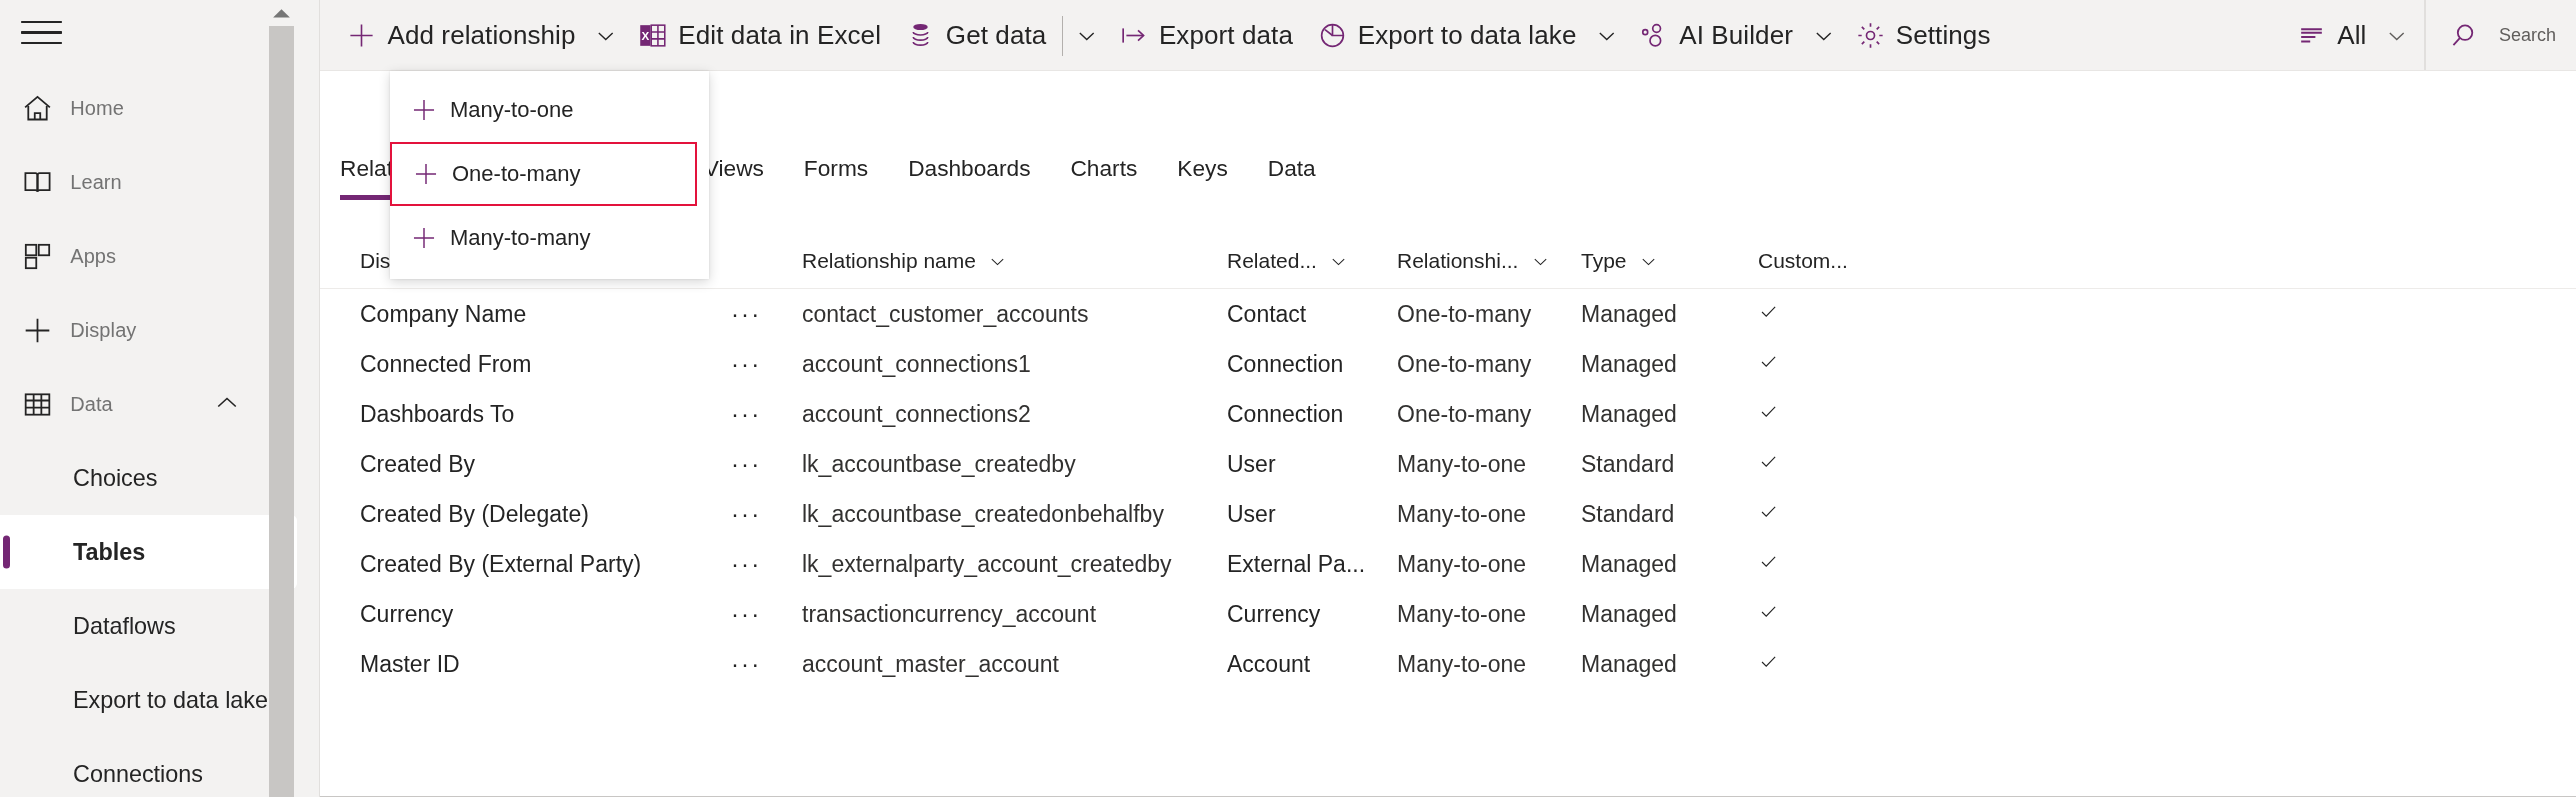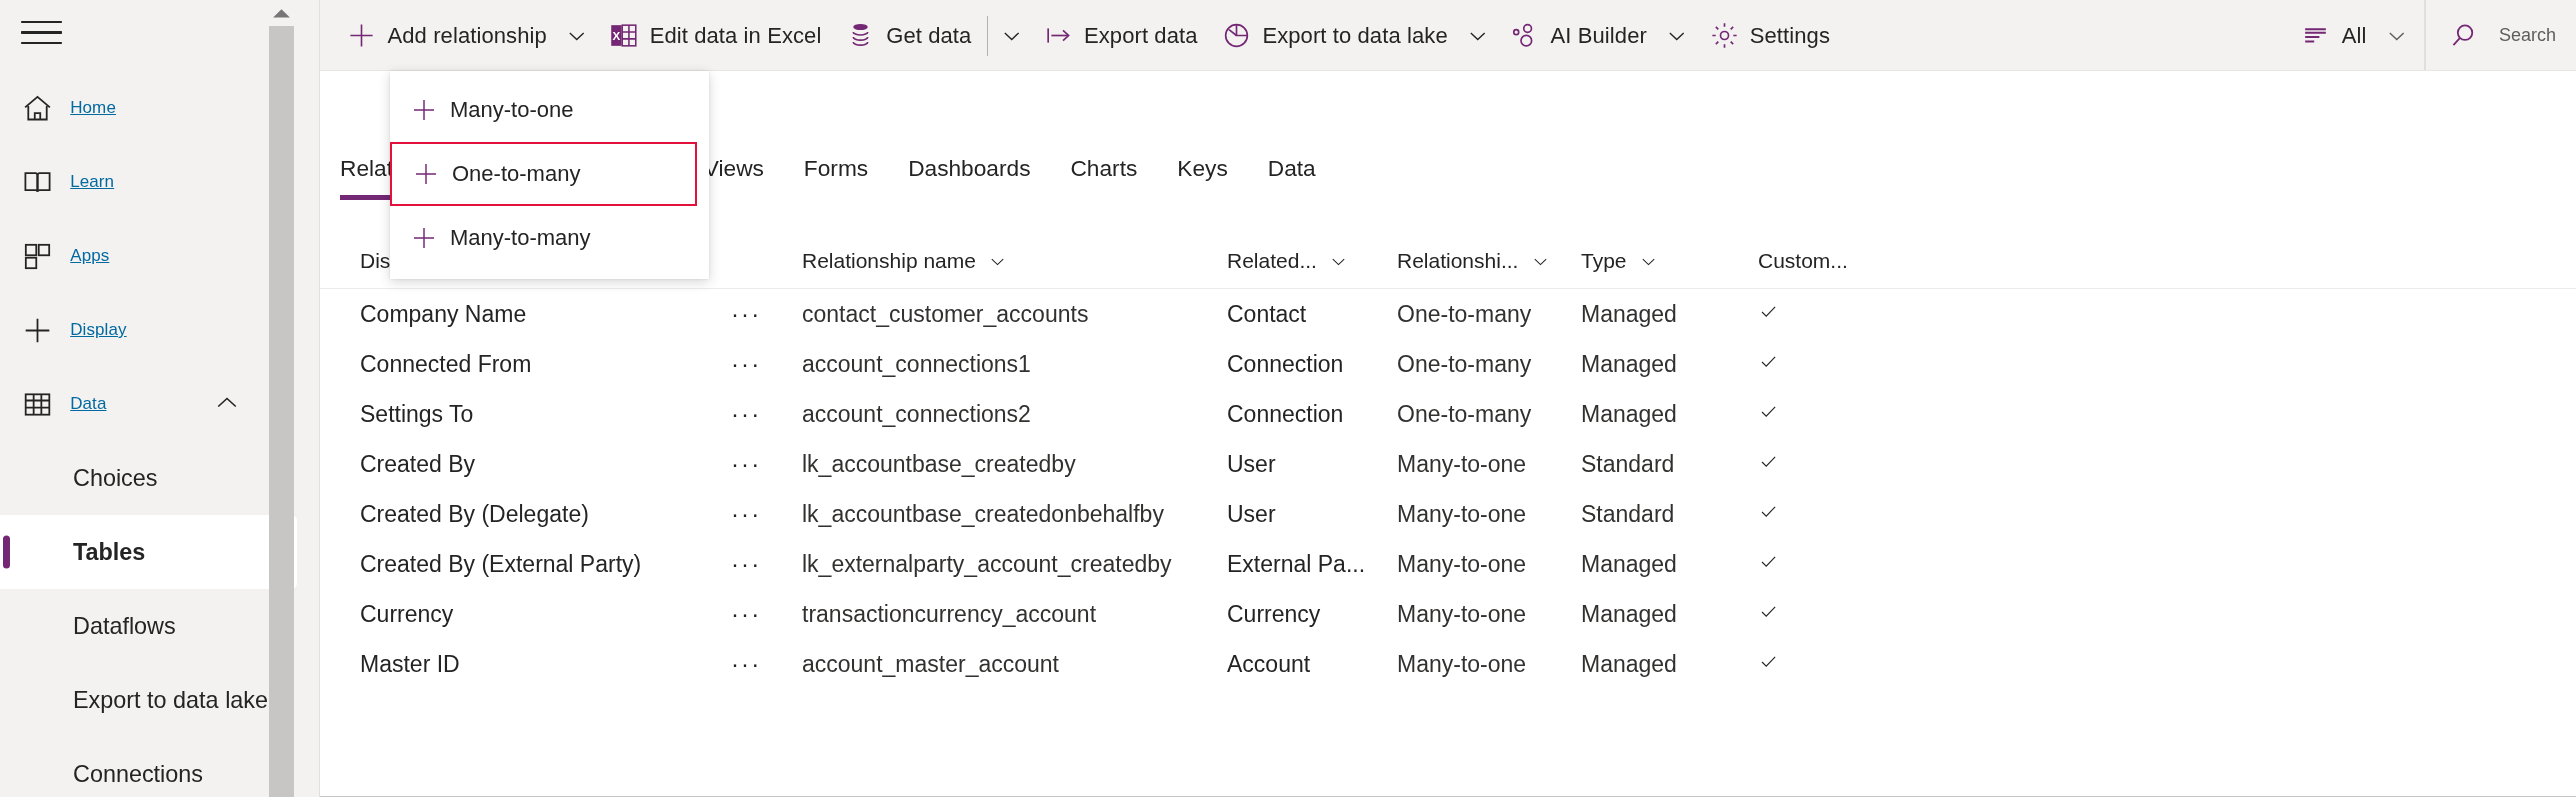--- a/index.html
+++ b/index.html
@@ -55,26 +55,25 @@
   .nav-icon {
     width: 40px;
     min-width: 40px;
     height: 40px;
     display: flex;
     align-items: center;
     justify-content: flex-start;
     color: #242424;
   }
   .nav-label {
-    font-size: 17px;
-    color: #0369a1;
+    font-size: 20px;
+    color: #737373;
     margin-left: 9.2px;
     letter-spacing: 0.1px;
     white-space: nowrap;
-    text-decoration: underline;
   }
   .nav-chevron {
     position: absolute;
     right: 78px;
     top: 50%;
     transform: translateY(-50%);
     color: #242424;
   }
 
   .sub-item {
@@ -164,21 +163,21 @@
   .cmd-icon {
     display: flex;
     align-items: center;
     justify-content: center;
     width: 33px; min-width: 33px;
     height: 33px;
     color: #742774;
     margin-right: 9.2px;
   }
   .cmd-label {
-    font-size: 22px;
+    font-size: 26px;
     color: #242424;
     letter-spacing: 0.1px;
   }
   .cmd-caret {
     display: flex;
     align-items: center;
     justify-content: center;
     width: 38px;
     height: 71px;
     cursor: pointer;
@@ -713,21 +712,21 @@
         <div class="td c-custom">
           <span class="check">
             <svg width="21" height="21" viewBox="0 0 24 24" fill="none" stroke="#242424" stroke-width="1.3">
                 <path d="M4.6 12.6 9.4 17.4 19.6 6.6"></path>
               </svg>
           </span>
         </div>
       </div>
 
       <div class="tr">
-        <div class="td c-display">Settings To</div>
+        <div class="td c-display">Dashboards To</div>
         <div class="td c-ellipsis">···</div>
         <div class="td c-relname muted">account_connections2</div>
         <div class="td c-related">Connection</div>
         <div class="td c-reltype muted">One-to-many</div>
         <div class="td c-type muted">Managed</div>
         <div class="td c-custom">
           <span class="check">
             <svg width="21" height="21" viewBox="0 0 24 24" fill="none" stroke="#242424" stroke-width="1.3">
                 <path d="M4.6 12.6 9.4 17.4 19.6 6.6"></path>
               </svg>

